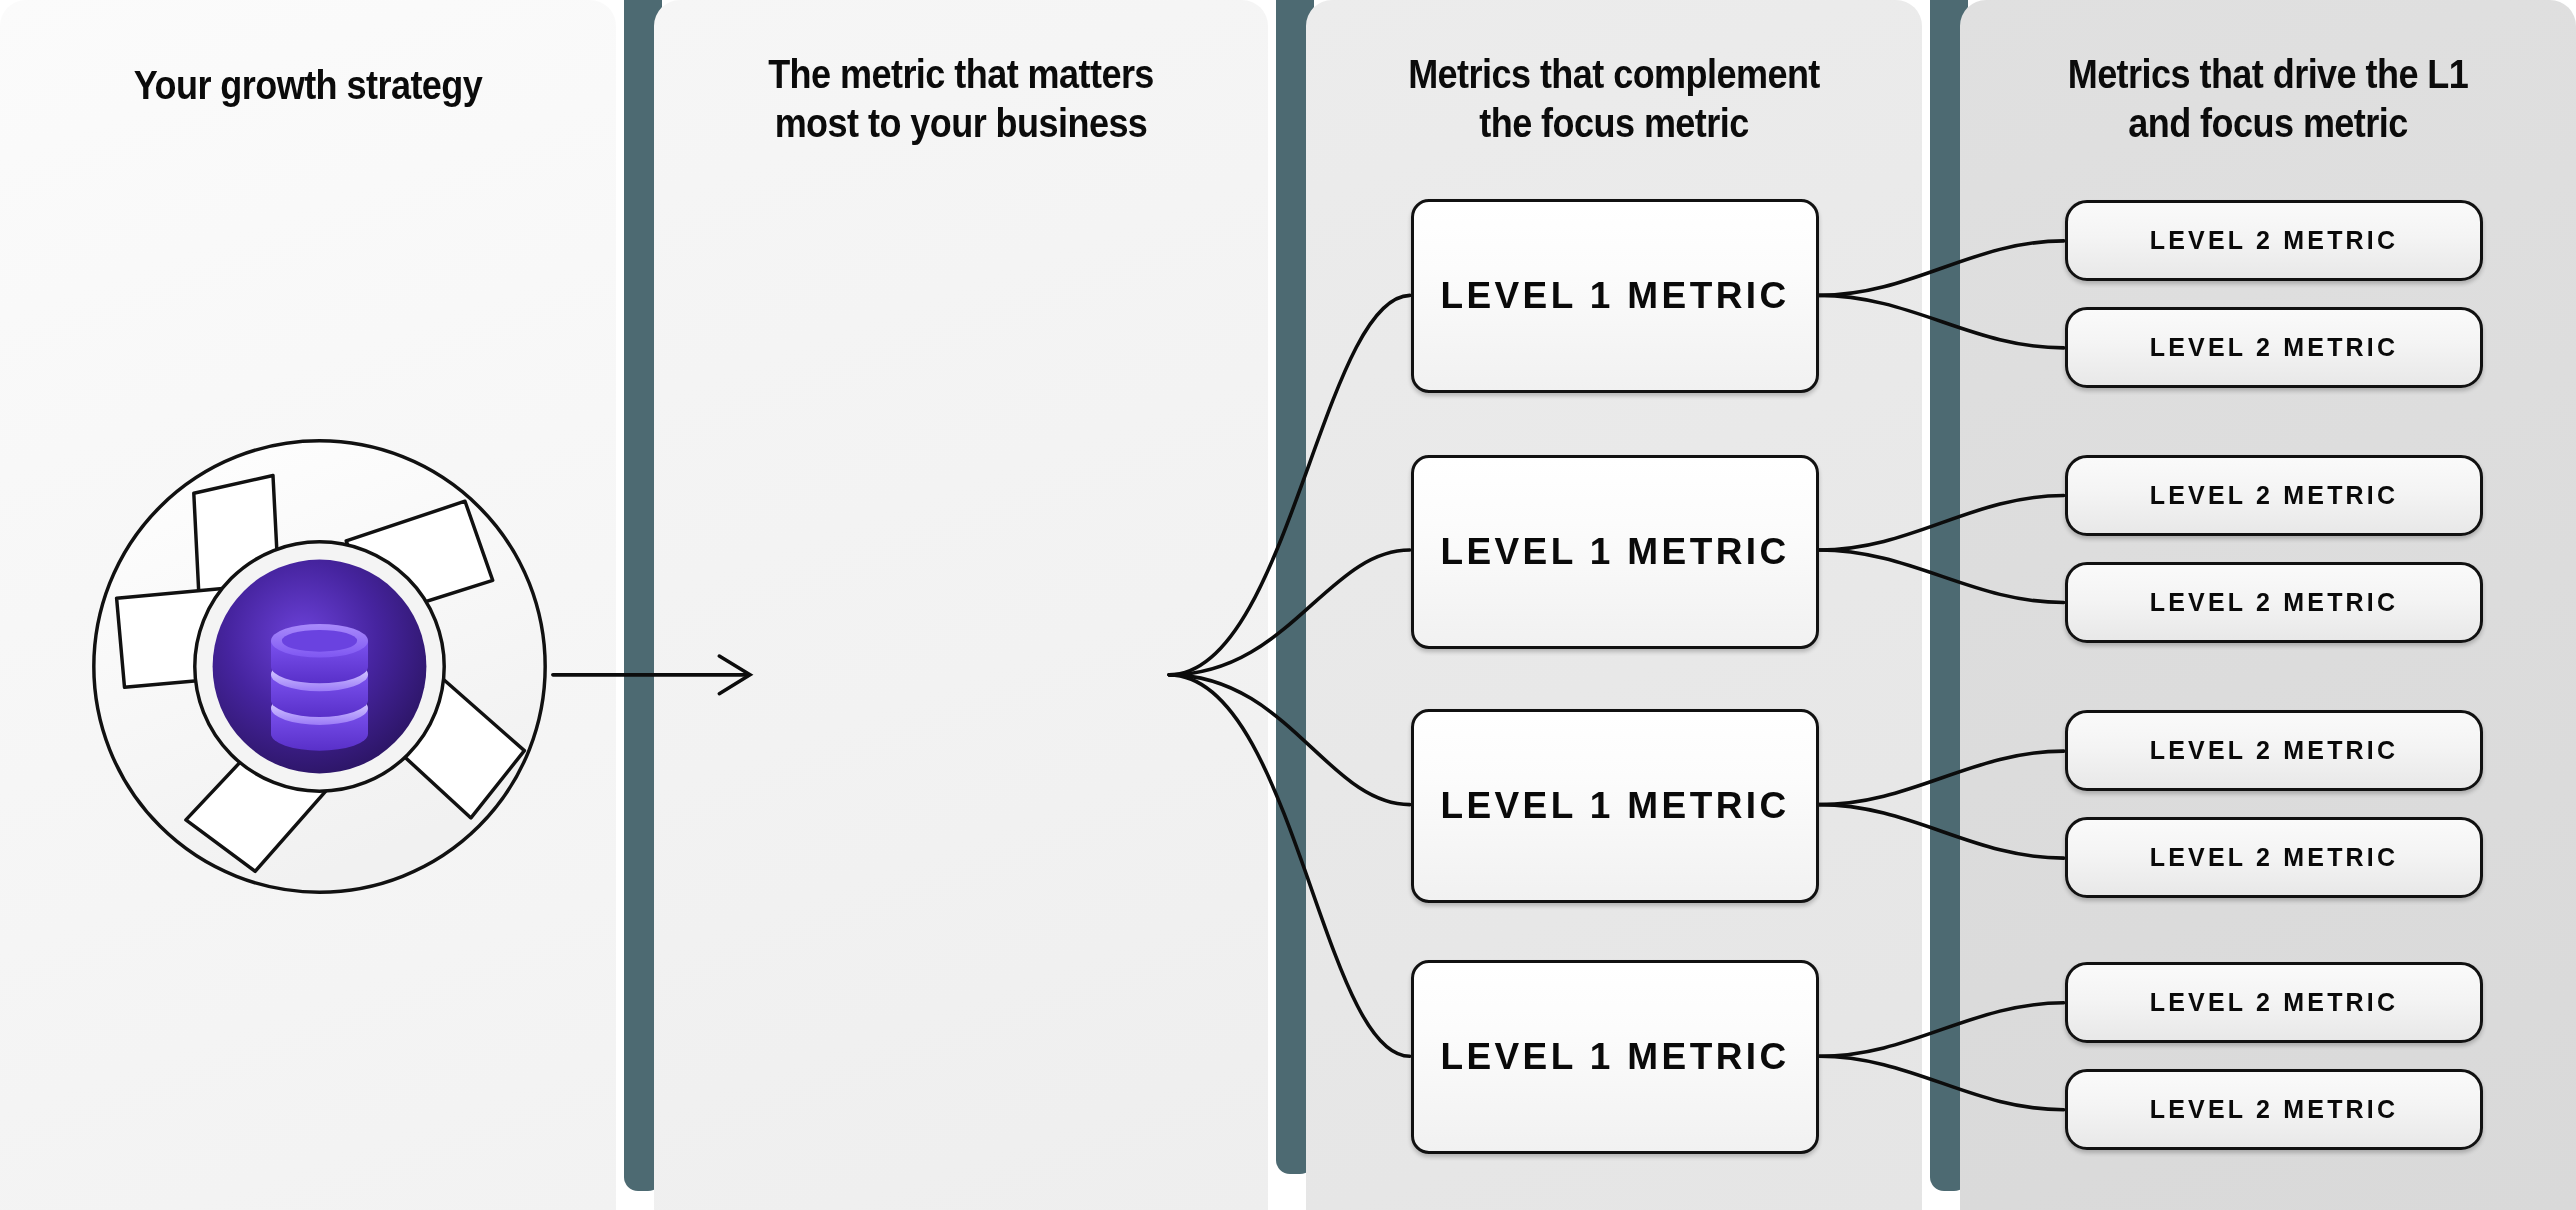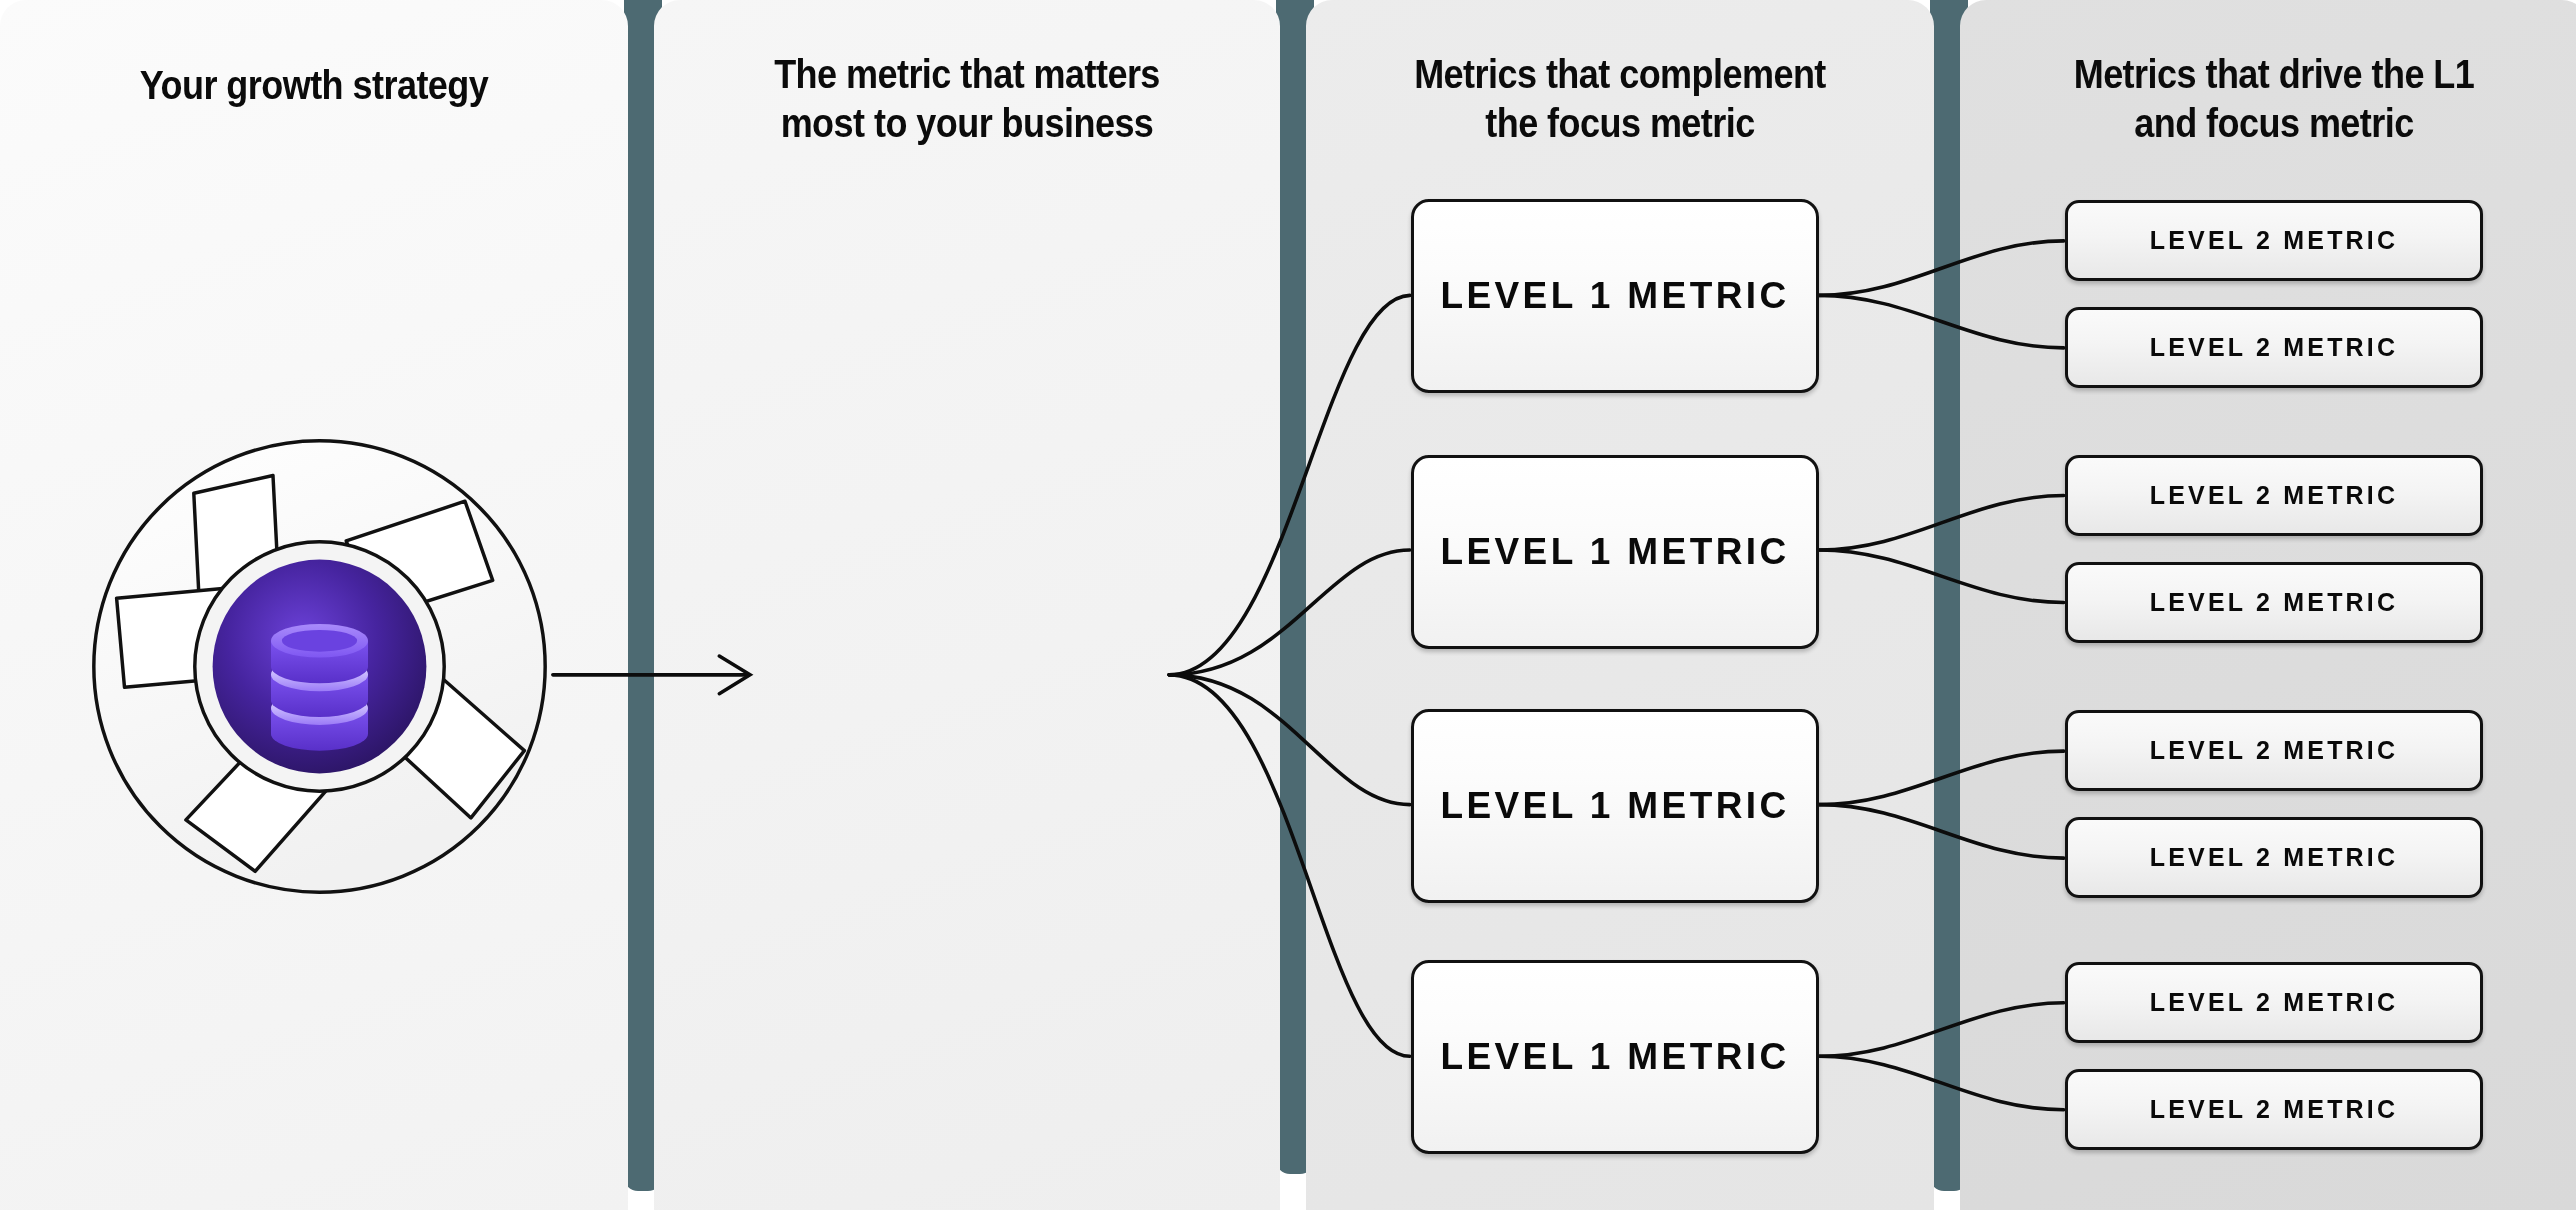--- a/index.html
+++ b/index.html
@@ -28,21 +28,20 @@
     z-index: 1;
   }
 
   
   .panel {
     position: absolute;
     top: 0;
     border-radius: 26px 26px 0 0;
     z-index: 2;
     overflow: hidden;
-    padding-left: 12px;
   }
   .panel-1 {
     background: linear-gradient(160deg, #fbfbfb 0%, #f6f6f6 55%, #f2f2f2 100%);
   }
   .panel-2 {
     background: linear-gradient(160deg, #f6f6f6 0%, #f2f2f2 55%, #eeeeee 100%);
   }
   .panel-3 {
     background: linear-gradient(160deg, #ececec 0%, #e8e8e8 55%, #e5e5e5 100%);
   }
@@ -92,21 +91,21 @@
   .node-label {
     font-family: "Liberation Sans", sans-serif;
     font-weight: 700;
     font-size: 37px;
     letter-spacing: 3.4px;
     color: #0a0a0a;
     white-space: nowrap;
   }
   .node.l2 {
     border-width: 3.2px;
-    border-radius: 14px;
+    border-radius: 22px;
     background: linear-gradient(to bottom, #fafafa 0%, #f4f4f4 45%, #e8e8e8 100%);
   }
   .node.l2 .node-label { font-size: 25px; letter-spacing: 3.2px; }
   .node.focus .node-label { font-size: 28px; letter-spacing: 3.6px; }
 
   
   #logo {
     position: absolute;
     z-index: 5;
   }

